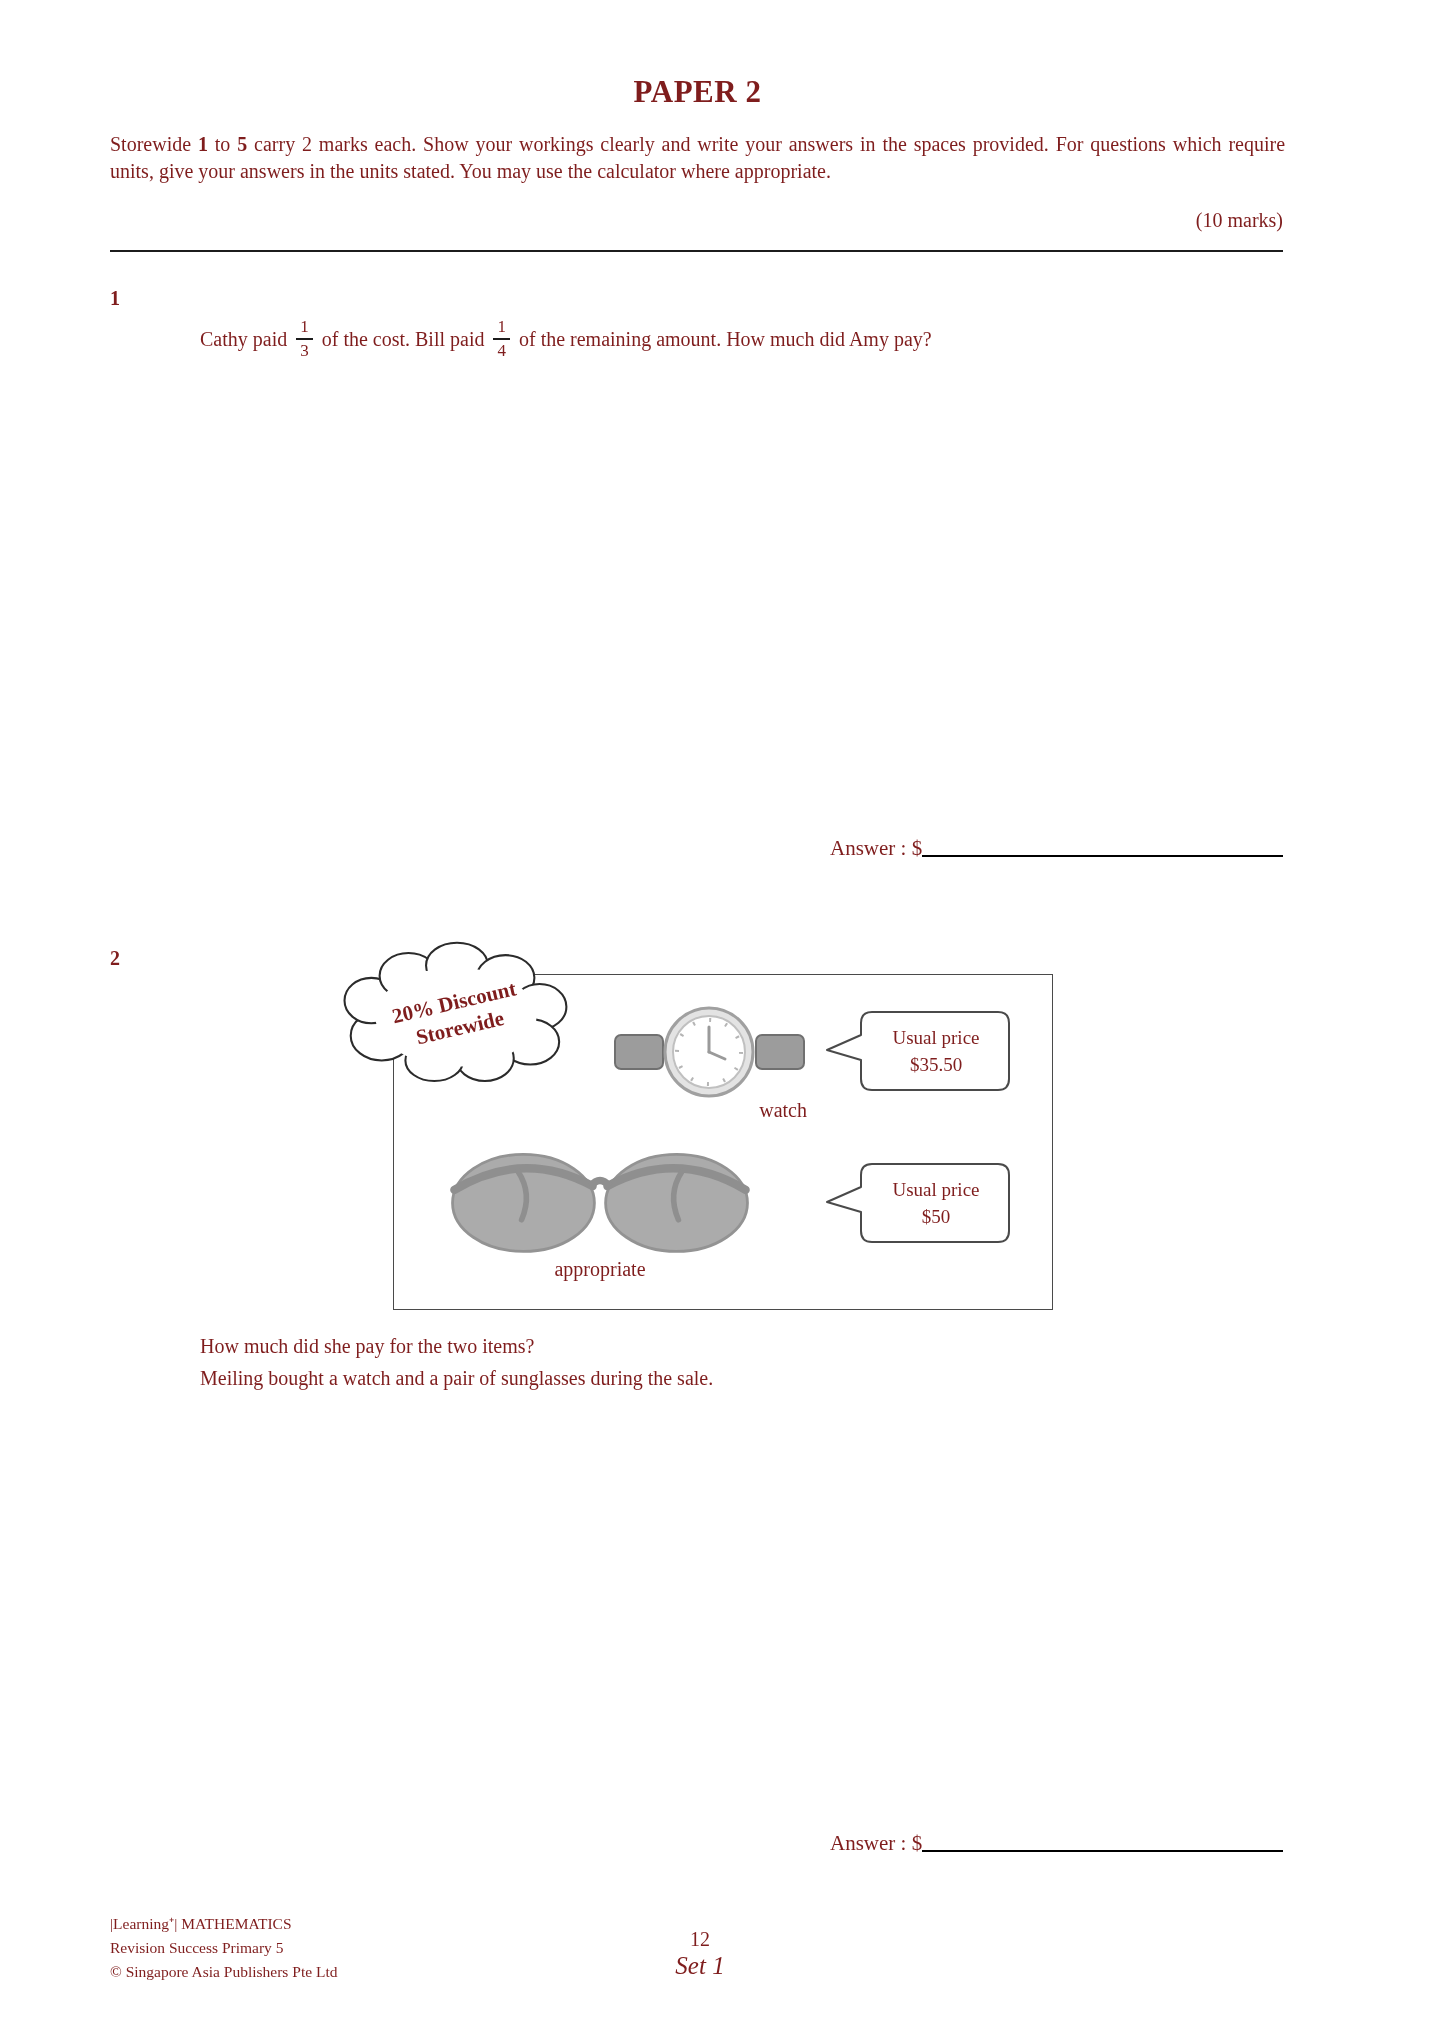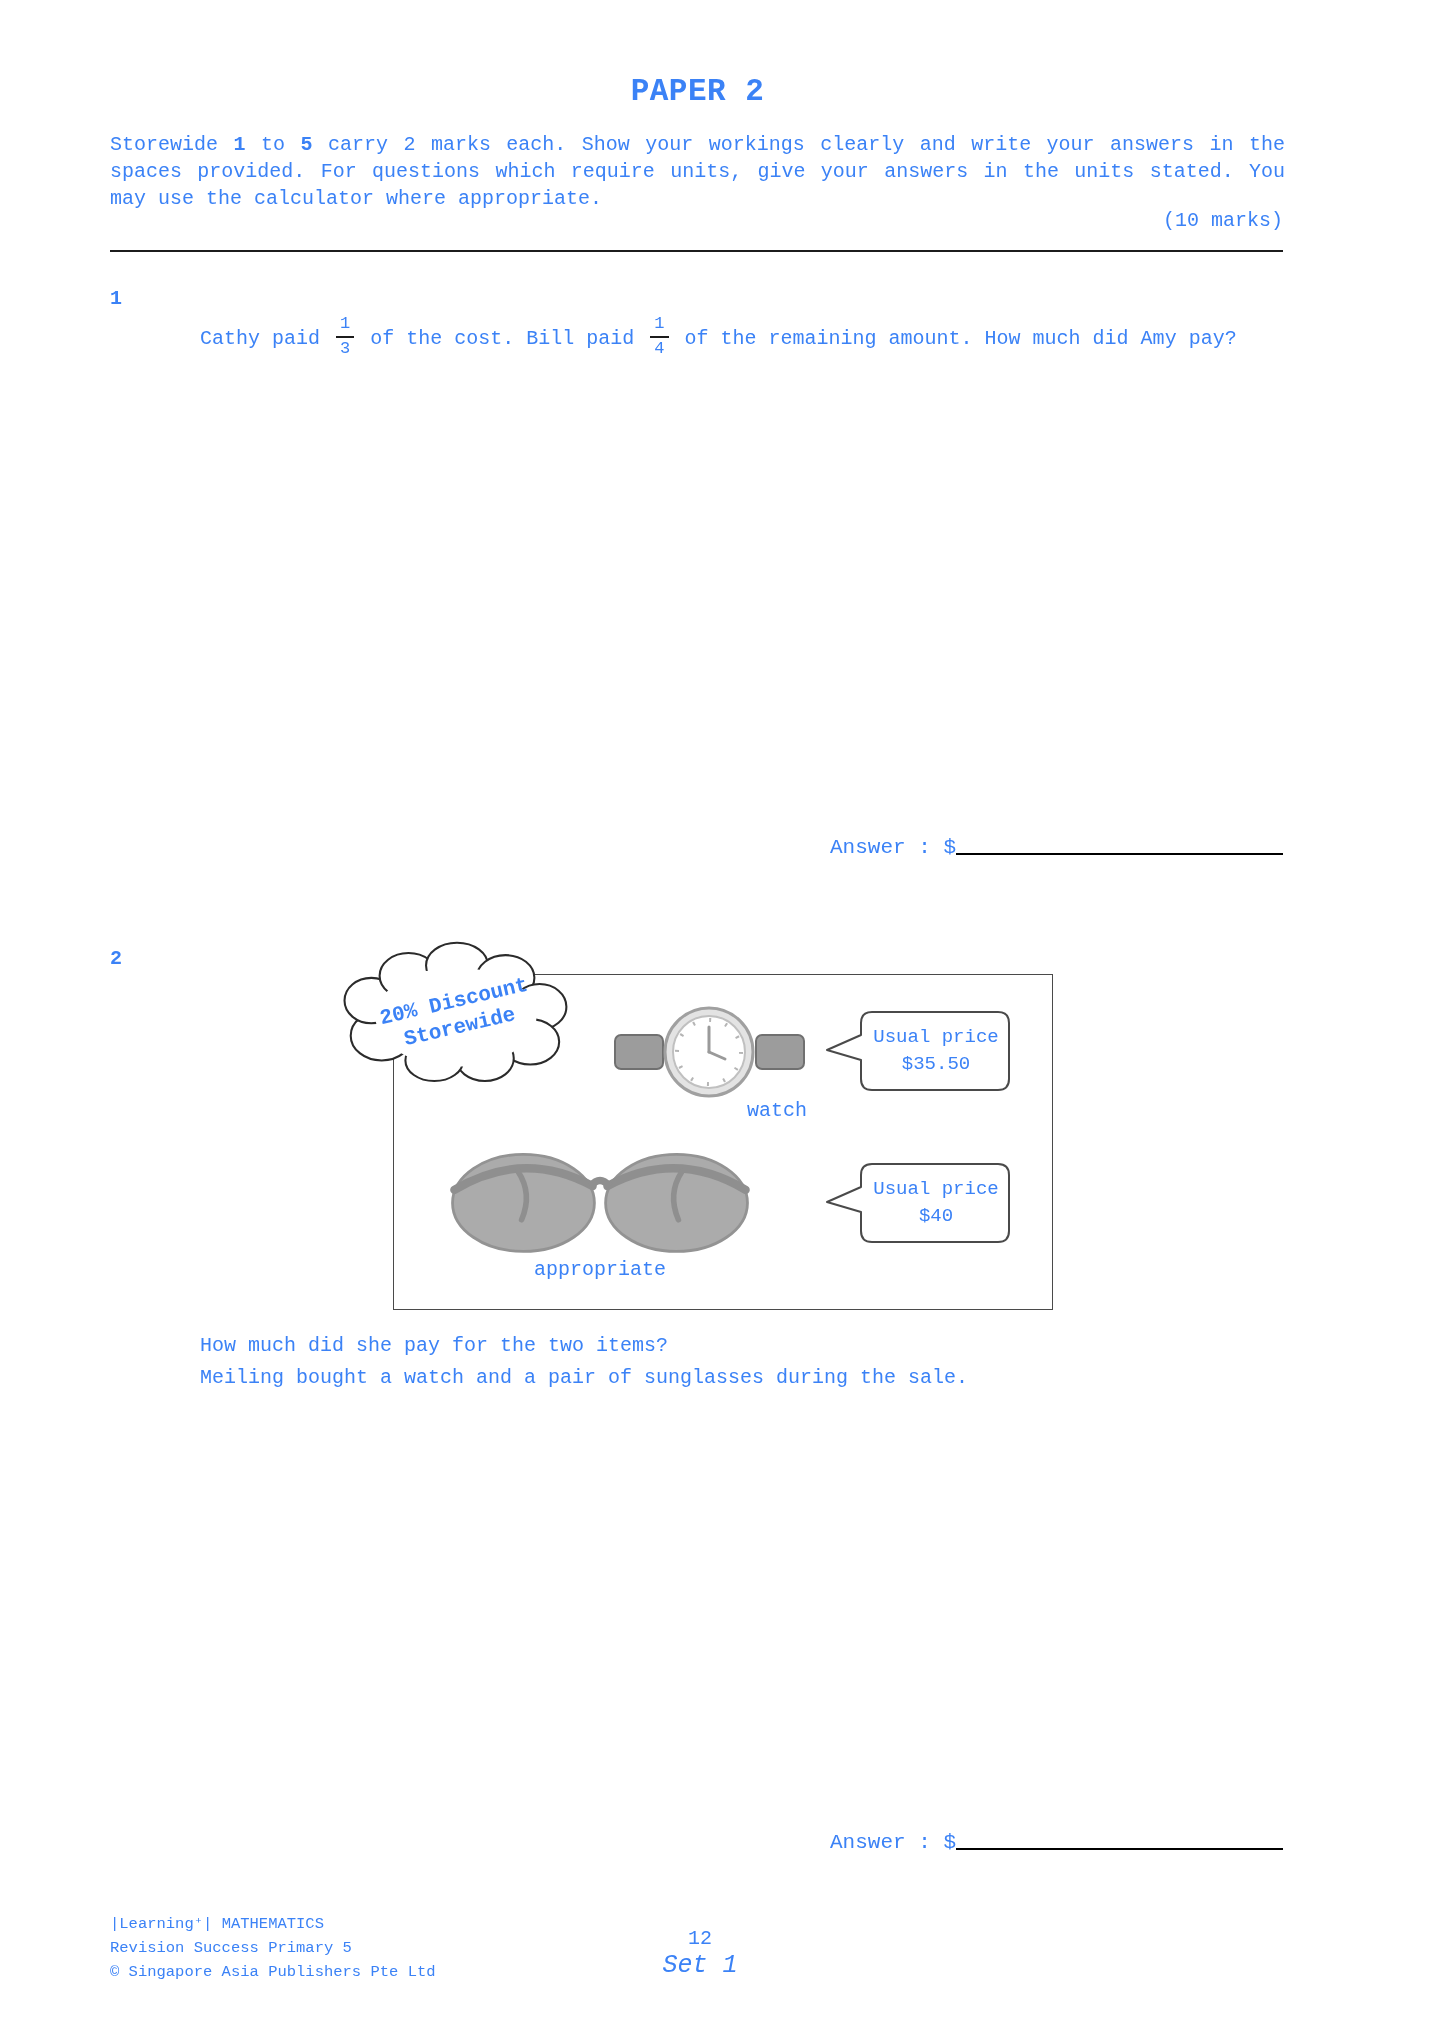--- a/index.html
+++ b/index.html
@@ -1,22 +1,22 @@
 <!DOCTYPE html>
 <html><head>
 <meta charset="utf-8">
 <style>
   * { margin:0; padding:0; box-sizing:border-box; }
   html,body { background:#ffffff; }
   .page {
     position:relative;
     width:1445px; height:2039px;
     background:#ffffff;
-    font-family:Liberation Mono, monospace;
-    color:#3b82f6;
+    font-family:Liberation Serif, serif;
+    color:#7f1d1d;
     overflow:hidden;
   }
   .abs { position:absolute; }
   .page-title {
     top:74px; left:110px; width:1175px;
     text-align:center; font-size:31px; font-weight:bold; letter-spacing:0.5px;
   }
   .instructions {
     top:131px; left:110px; width:1175px;
     font-size:20px; line-height:27px; text-align:justify;
@@ -177,21 +177,21 @@
     </svg>
   </div>
   <div class="abs sunglasses-label">appropriate</div>
 
   <div class="abs bubble bubble-sunglasses">
     <svg viewBox="0 0 190 86">
       <path d="M 4 42 L 38 27 L 38 15 Q 38 4 49 4 L 175 4 Q 186 4 186 15 L 186 71 Q 186 82 175 82 L 49 82 Q 38 82 38 71 L 38 52 Z" fill="#ffffff" stroke="#4a4a4a" stroke-width="2" stroke-linejoin="round"></path>
     </svg>
     <div class="bubble-text">
       <div>Usual price</div>
-      <div>$40</div>
+      <div>$50</div>
     </div>
   </div>
 
   <div class="abs q2-text">
     <div>How much did she pay for the two items?</div>
     <div>Meiling bought a watch and a pair of sunglasses during the sale.</div>
   </div>
 
   <div class="abs answer-row answer2">
     <span class="answer-label">Answer : $</span>

